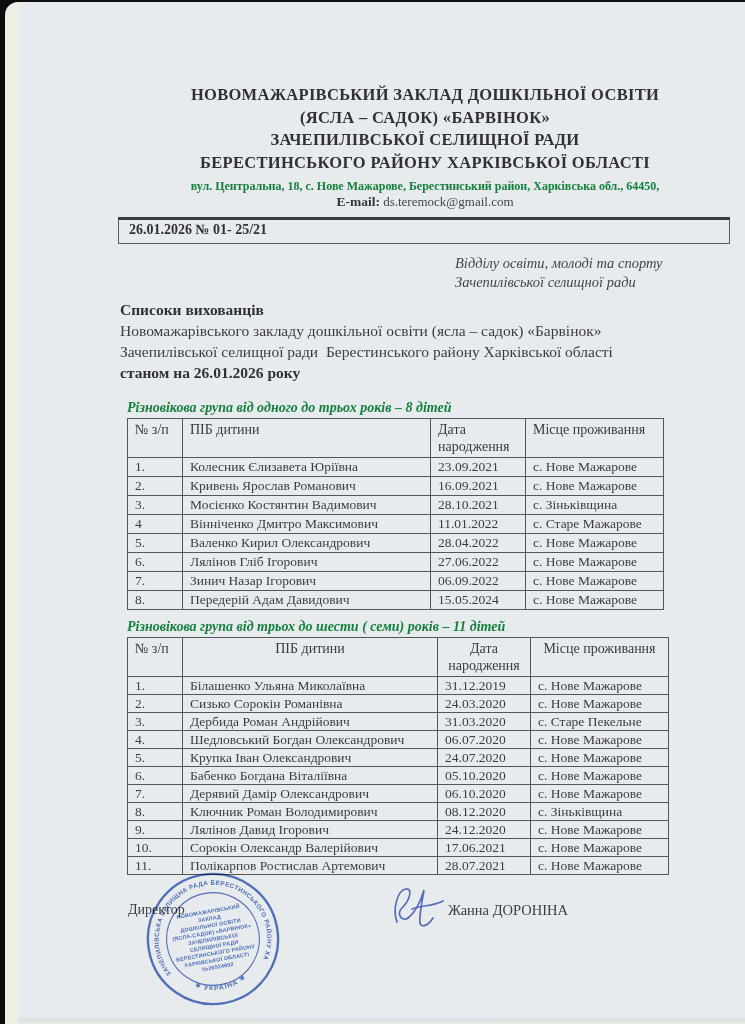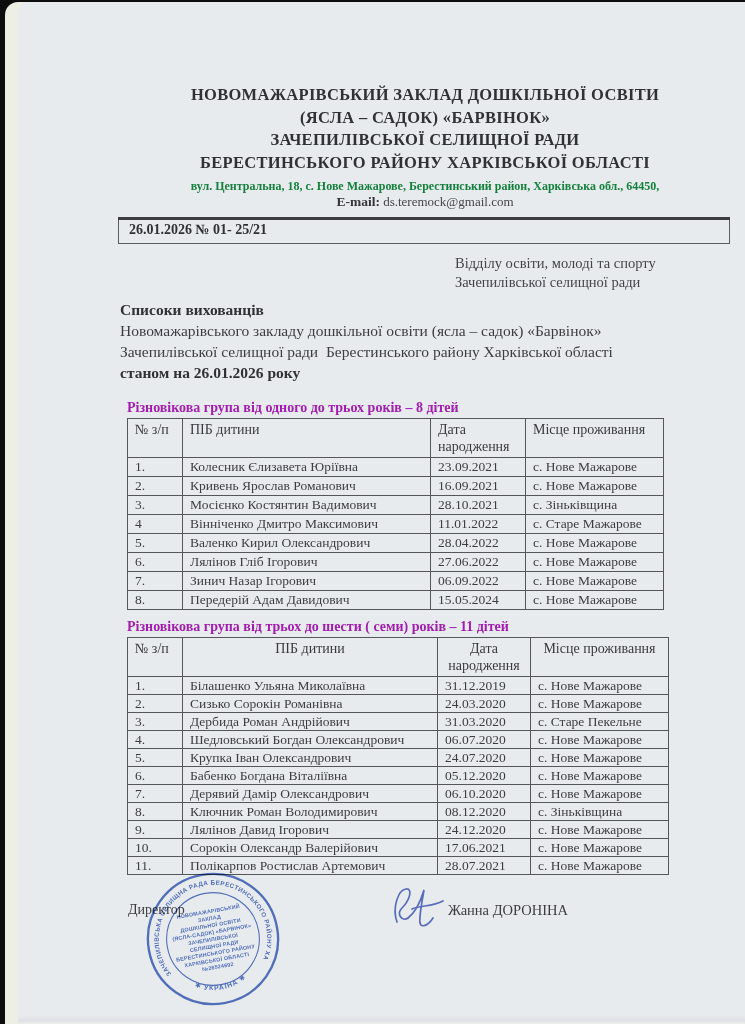--- a/index.html
+++ b/index.html
@@ -30,27 +30,27 @@
   .org-email{font-size:13px;line-height:16px;color:#44454c;}
   .org-email b{font-size:13.5px;color:#34353b;}
 
   .rule{position:absolute;left:100px;top:215px;width:612px;height:3px;background:#3c3d42;}
   .ref-box{
     position:absolute;left:100px;top:218px;width:612px;box-sizing:border-box;
     border:1px solid #5a5b60;border-top:none;
     padding:2px 10px 5px;font-weight:bold;font-size:14px;color:#303137;
   }
 
-  .recipient{position:absolute;left:437px;top:252px;font-size:14.5px;line-height:18.5px;color:#44454c;}
+  .recipient{position:absolute;left:437px;top:252px;font-size:14.5px;line-height:18.5px;color:#44454c;font-style:italic;}
 
   .title-block{position:absolute;left:102px;top:297px;width:610px;text-align:left;font-size:15.5px;line-height:21px;color:#3c3d44;}
   .title-bold{font-weight:bold;color:#303137;}
 
   
-  .caption{position:absolute;font-weight:bold;font-size:14px;color:#a21caf;}
+  .caption{position:absolute;font-weight:bold;font-size:14px;color:#15803d;font-style:italic;}
   .caption-1{left:109px;top:398px;}
   .caption-2{left:109px;top:617px;}
 
   table.list{border-collapse:collapse;table-layout:fixed;background:transparent;}
   table.list th,table.list td{
     border:1px solid #55565c;overflow:hidden;white-space:nowrap;
     font-weight:normal;color:#3c3d44;
   }
   table.list th{font-size:14px;line-height:17px;padding:2px 7px;vertical-align:top;white-space:normal;color:#393a41;}
   table.list td{font-size:13.5px;padding:0 7px;}
@@ -227,21 +227,21 @@
             </tr>
             <tr>
               <td>5.</td>
               <td>Крупка Іван Олександрович</td>
               <td>24.07.2020</td>
               <td>с. Нове Мажарове</td>
             </tr>
             <tr>
               <td>6.</td>
               <td>Бабенко Богдана Віталіївна</td>
-              <td>05.12.2020</td>
+              <td>05.10.2020</td>
               <td>с. Нове Мажарове</td>
             </tr>
             <tr>
               <td>7.</td>
               <td>Дерявий Дамір Олександрович</td>
               <td>06.10.2020</td>
               <td>с. Нове Мажарове</td>
             </tr>
             <tr>
               <td>8.</td>

